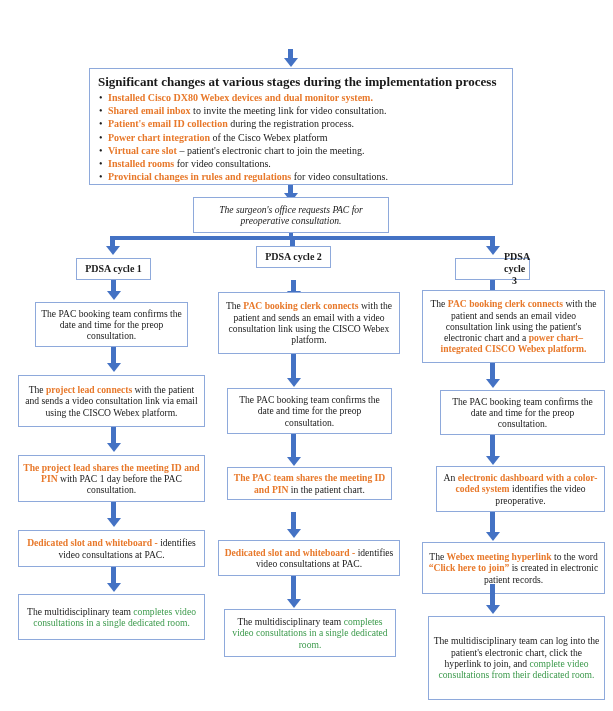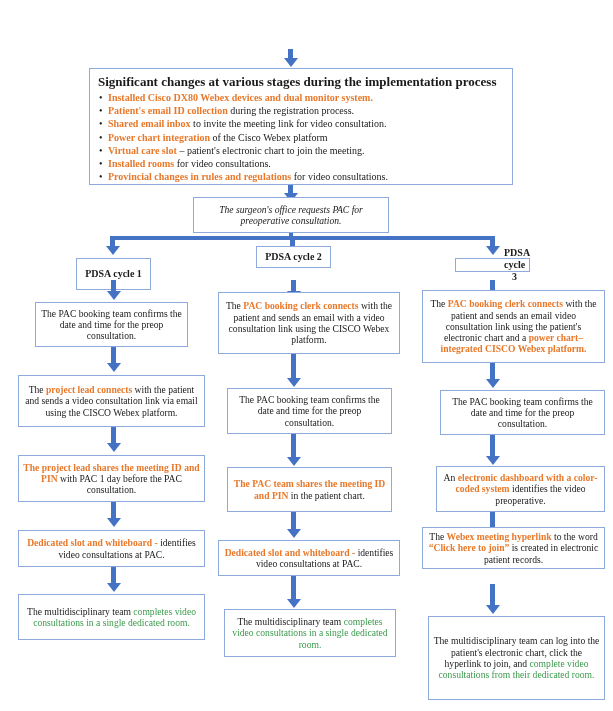--- a/index.html
+++ b/index.html
@@ -101,48 +101,48 @@
 
 <div id="canvas">
 
 
   <div class="arrow" style="left:288px; top:49px; height:10px;"></div>
 
   <div class="bullets" style="left:89px; top:68px; width:424px; height:117px;">
     <div class="head">Significant changes at various stages during the implementation process</div>
     <ul>
       <li><span class="orange">Installed Cisco DX80 Webex devices and dual monitor system.</span><span></span></li>
+      <li><span class="orange">Shared email inbox</span><span> to invite the meeting link for video consultation.</span></li>
       <li><span class="orange">Patient's email ID collection</span><span> during the registration process.</span></li>
-      <li><span class="orange">Shared email inbox</span><span> to invite the meeting link for video consultation.</span></li>
       <li><span class="orange">Power chart integration</span><span> of the Cisco Webex platform</span></li>
       <li><span class="orange">Virtual care slot</span><span> – patient's electronic chart to join the meeting.</span></li>
       <li><span class="orange">Installed rooms</span><span> for video consultations.</span></li>
       <li><span class="orange">Provincial changes in rules and regulations</span><span> for video consultations.</span></li>
     </ul>
   </div>
 
   <div class="arrow" style="left:288px; top:185px; height:9px;"></div>
 
   <div class="box t95" style="left:193px; top:197px; width:196px; height:36px;font-style:italic;">
     <div class="inner">The surgeon's office requests PAC for preoperative consultation.</div>
   </div>
 
   <div class="vstub" style="left:289px; top:233px; height:6px;"></div>
   <div class="hline" style="left:110px; top:236px; width:384px;"></div>
   <div class="arrow" style="left:110px; top:236px; height:11px;"></div>
   <div class="arrow" style="left:290px; top:236px; height:11px;"></div>
   <div class="arrow" style="left:490px; top:236px; height:11px;"></div>
 
-  <div class="box t10 bold" style="left:76px; top:258px; width:75px; height:32px;">
+  <div class="box t10 bold" style="left:76px; top:258px; width:75px; height:22px;">
     <div class="inner">PDSA cycle 1</div>
   </div>
   <div class="box t10 bold" style="left:256px; top:246px; width:75px; height:22px;justify-content:flex-end;">
     <div class="inner">PDSA cycle 2</div>
   </div>
-  <div class="box t10 bold" style="left:455px; top:258px; width:75px; height:14px;padding-left:48px;">
+  <div class="box t10 bold" style="left:455px; top:258px; width:75px; height:22px;padding-left:48px;">
     <div class="inner">PDSA cycle 3</div>
   </div>
 
   <div class="arrow" style="left:111px; top:280px; height:12px;"></div>
   <div class="arrow" style="left:291px; top:280px; height:12px;"></div>
   <div class="arrow" style="left:490px; top:280px; height:12px;"></div>
 
   <div class="box t95" style="left:35px; top:302px; width:153px; height:45px;">
     <div class="inner">
       <span>The PAC booking team confirms the date and time for the preop consultation.</span>
@@ -184,21 +184,21 @@
   </div>
   <div class="arrow" style="left:291px; top:354px; height:25px;"></div>
 
   <div class="box t95" style="left:227px; top:388px; width:165px; height:46px;">
     <div class="inner">
       <span>The PAC booking team confirms the date and time for the preop consultation.</span>
     </div>
   </div>
   <div class="arrow" style="left:291px; top:434px; height:24px;"></div>
 
-  <div class="box t95" style="left:227px; top:467px; width:165px; height:45px;">
+  <div class="box t95" style="left:227px; top:467px; width:165px; height:33px;">
     <div class="inner">
       <span class="orange">The PAC team shares the meeting ID and PIN</span><span> in the patient chart.</span>
     </div>
   </div>
   <div class="arrow" style="left:291px; top:512px; height:18px;"></div>
 
   <div class="box t95" style="left:218px; top:540px; width:182px; height:36px;">
     <div class="inner">
       <span class="orange">Dedicated slot and whiteboard -</span><span> identifies video consultations at PAC.</span>
     </div>
@@ -225,21 +225,21 @@
   </div>
   <div class="arrow" style="left:490px; top:435px; height:22px;"></div>
 
   <div class="box t95" style="left:436px; top:466px; width:169px; height:46px;">
     <div class="inner">
       <span>An </span><span class="orange">electronic dashboard with a color-coded system</span><span> identifies the video preoperative.</span>
     </div>
   </div>
   <div class="arrow" style="left:490px; top:512px; height:21px;"></div>
 
-  <div class="box t95" style="left:422px; top:527px; width:183px; height:42px;align-items:center;">
+  <div class="box t95" style="left:422px; top:542px; width:183px; height:52px;align-items:center;">
     <div class="inner">
       <span>The </span><span class="orange">Webex meeting hyperlink</span><span> to the word </span><span class="orange">“Click here to join”</span><span> is created in electronic patient records.</span>
     </div>
   </div>
   <div class="arrow" style="left:490px; top:584px; height:22px;"></div>
 
   <div class="box t95" style="left:428px; top:616px; width:177px; height:84px;">
     <div class="inner">
       <span>The multidisciplinary team can log into the patient's electronic chart, click the hyperlink to join, and </span><span class="green">complete video consultations from their dedicated room.</span>
     </div>

